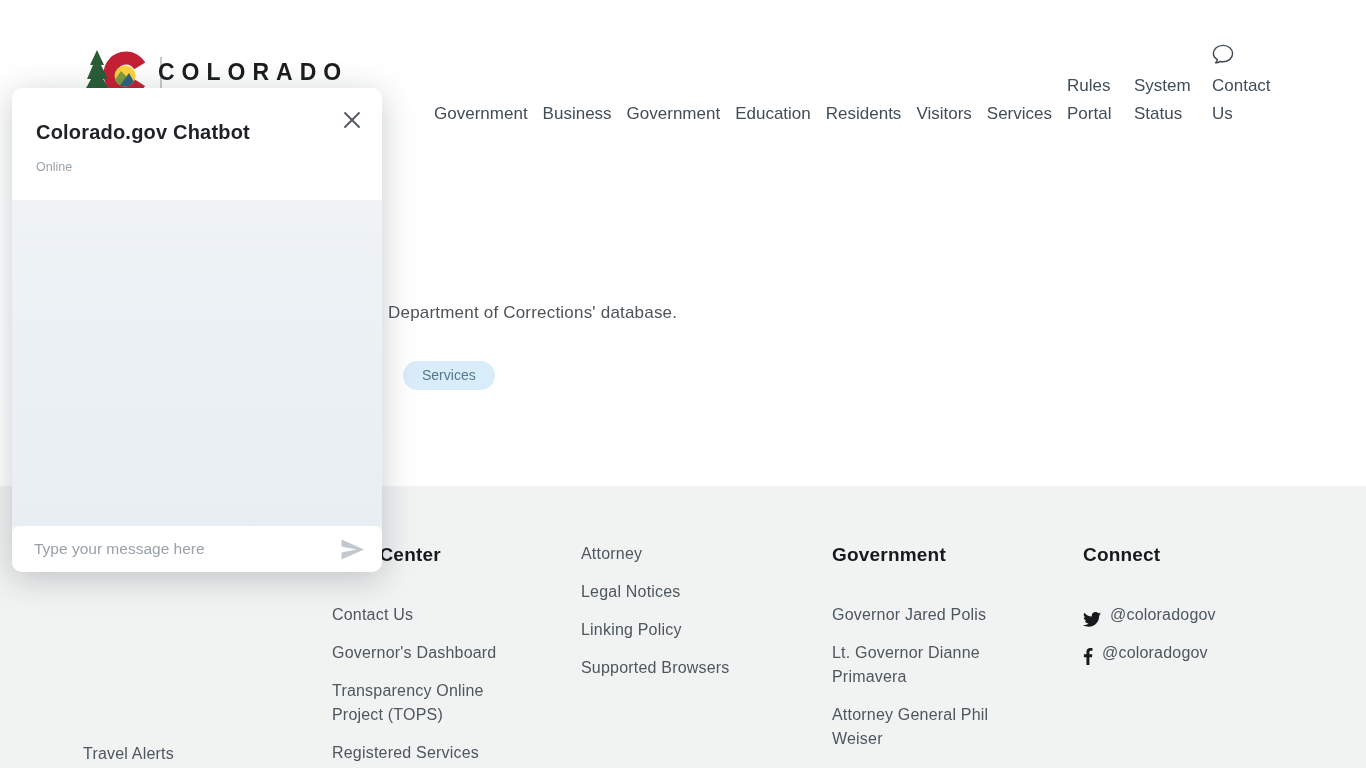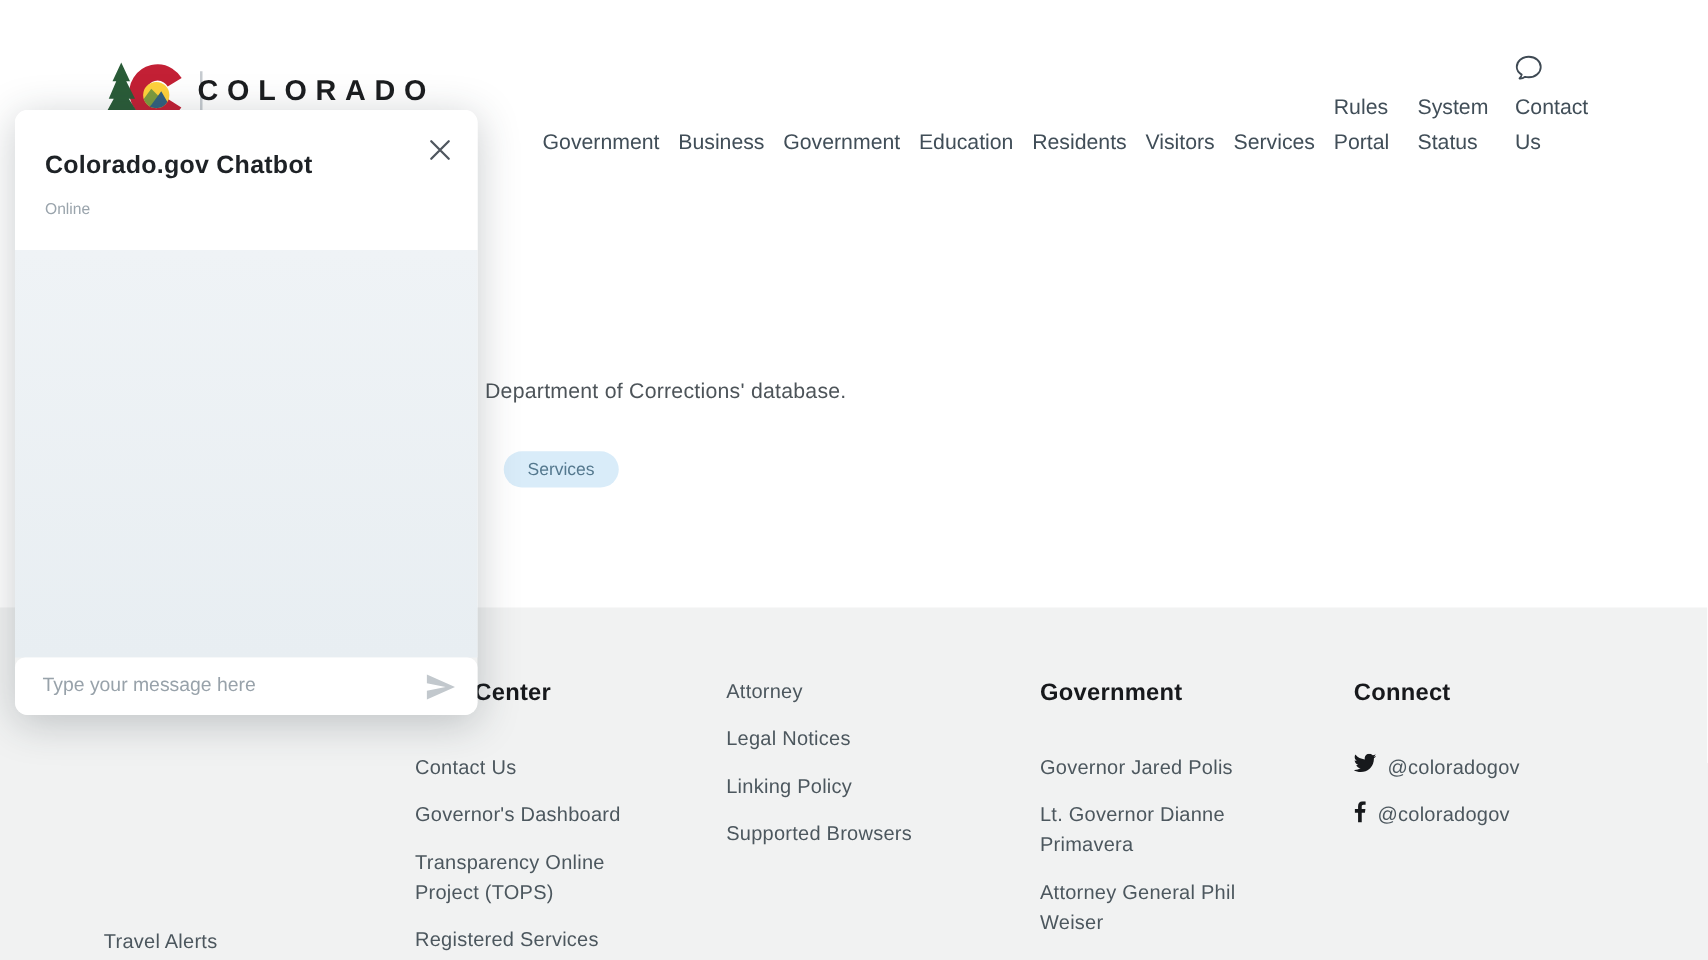--- a/index.html
+++ b/index.html
@@ -62,21 +62,21 @@
   .fcol.c5 { left:1083px; width:220px; }
   .fheading {
     font-size:19px; line-height:26px; font-weight:bold; color:#17191c;
     margin-bottom:35px; letter-spacing:.2px;
   }
   .fitem {
     display:block; font-size:16px; line-height:24px; color:var(--footer-text,#4c575e);
     margin-bottom:14px; letter-spacing:.2px;
   }
   .fcol.c1 .fitem { position:absolute; left:0; top:200px; margin:0; }
-  .social-item { display:flex; align-items:flex-start; gap:9px; margin-bottom:14px; }
+  .social-item { display:flex; align-items:flex-end; gap:9px; margin-bottom:14px; }
   .social-item .fitem { margin:0; }
   .social-glyph { display:block; flex:0 0 auto; }
 
   
   .chat-panel {
     position:absolute; left:12px; top:88px; width:370px; height:484px; z-index:50;
     display:flex; flex-direction:column;
     border-radius:10px; box-shadow:0 6px 32px rgba(40,50,60,.25);
   }
   .chat-header {

